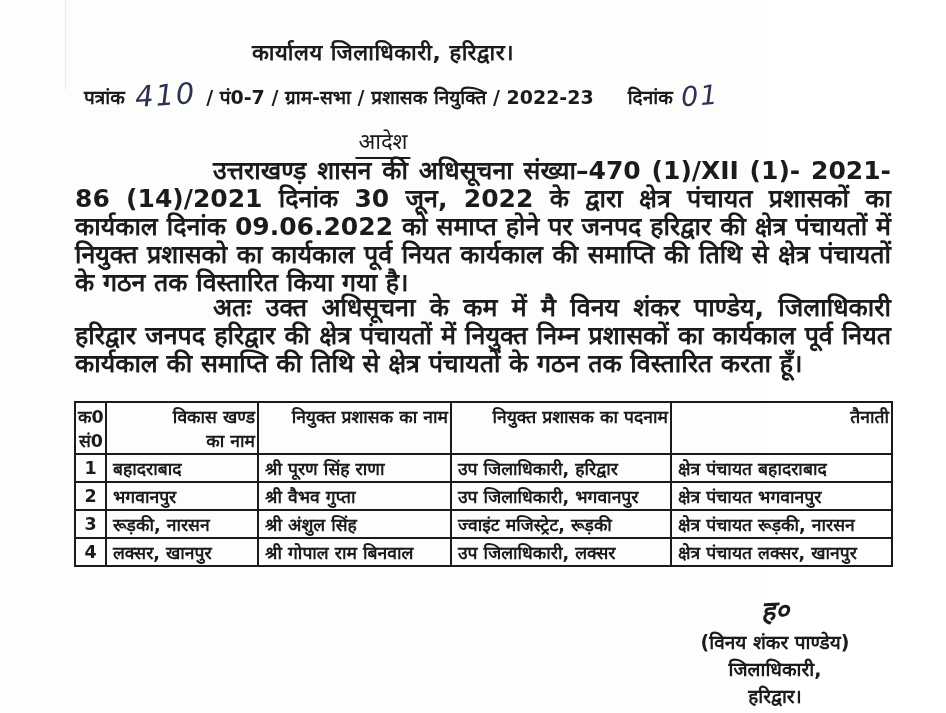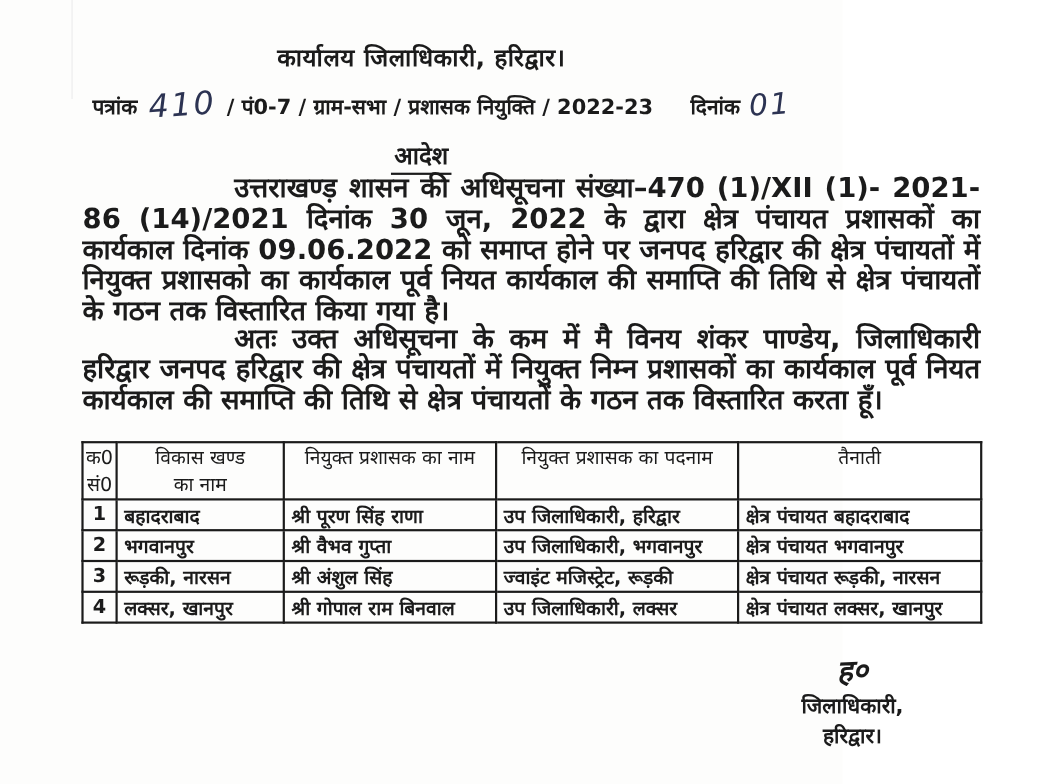--- a/index.html
+++ b/index.html
@@ -26,42 +26,42 @@
   .hand {
     font-size:29px; font-weight:500; font-style:italic;
     color:#2c3352; letter-spacing:2px;
     transform:rotate(-4deg); display:inline-block;
     margin:0 10px; position:relative; top:-2px;
   }
   .hand.small { font-size:27px; margin:0 8px; }
   .date-label { margin-left:34px; }
   .order-heading {
     position:absolute; top:125px; left:50%; transform:translateX(-50%);
-    font-size:22px; font-weight:700;
+    font-size:22px; font-weight:400;
     border-bottom:2px solid #1b1b1b; padding:0 3px 2px 3px;
   }
   .para {
     position:absolute; left:75px; width:816px; margin:0;
     font-size:25px; line-height:28px; font-weight:600;
     text-align:justify; text-indent:138px;
   }
   .para-1 { top:157px; }
   .para-2 { top:294px; }
   table.appointments {
     position:absolute; left:74px; top:401px;
     width:817px; border-collapse:collapse; table-layout:fixed;
     font-size:17.5px; font-weight:600;
   }
   table.appointments th, table.appointments td {
     border:2px solid #1b1b1b;
   }
   table.appointments th {
-    height:48px; vertical-align:top; text-align:center;
+    height:48px; vertical-align:top; text-align:right;
     white-space:pre-line; line-height:24px; padding:2px 2px 0 2px;
-    font-weight:400;
+    font-weight:700;
   }
   table.appointments td {
     height:23px; padding:1px 6px; text-align:left;
     white-space:nowrap; overflow:hidden; vertical-align:middle;
   }
   table.appointments td.sn { text-align:center; padding:1px 0; }
   .signature-block {
     position:absolute; left:645px; top:596px; width:260px;
     text-align:center; font-size:19px; font-weight:600; line-height:27px;
   }
@@ -143,17 +143,18 @@
         <td>लक्सर, खानपुर</td>
         <td>श्री गोपाल राम बिनवाल</td>
         <td>उप जिलाधिकारी, लक्सर</td>
         <td>क्षेत्र पंचायत लक्सर, खानपुर</td>
       </tr>
     </tbody>
   </table>
 
   <div class="signature-block">
     <div class="sign-mark">ह०</div>
+    <div>(विनय शंकर पाण्डेय)</div>
     <div>जिलाधिकारी,</div>
     <div>हरिद्वार।</div>
   </div>
 
 </div>
 
 </body></html>

